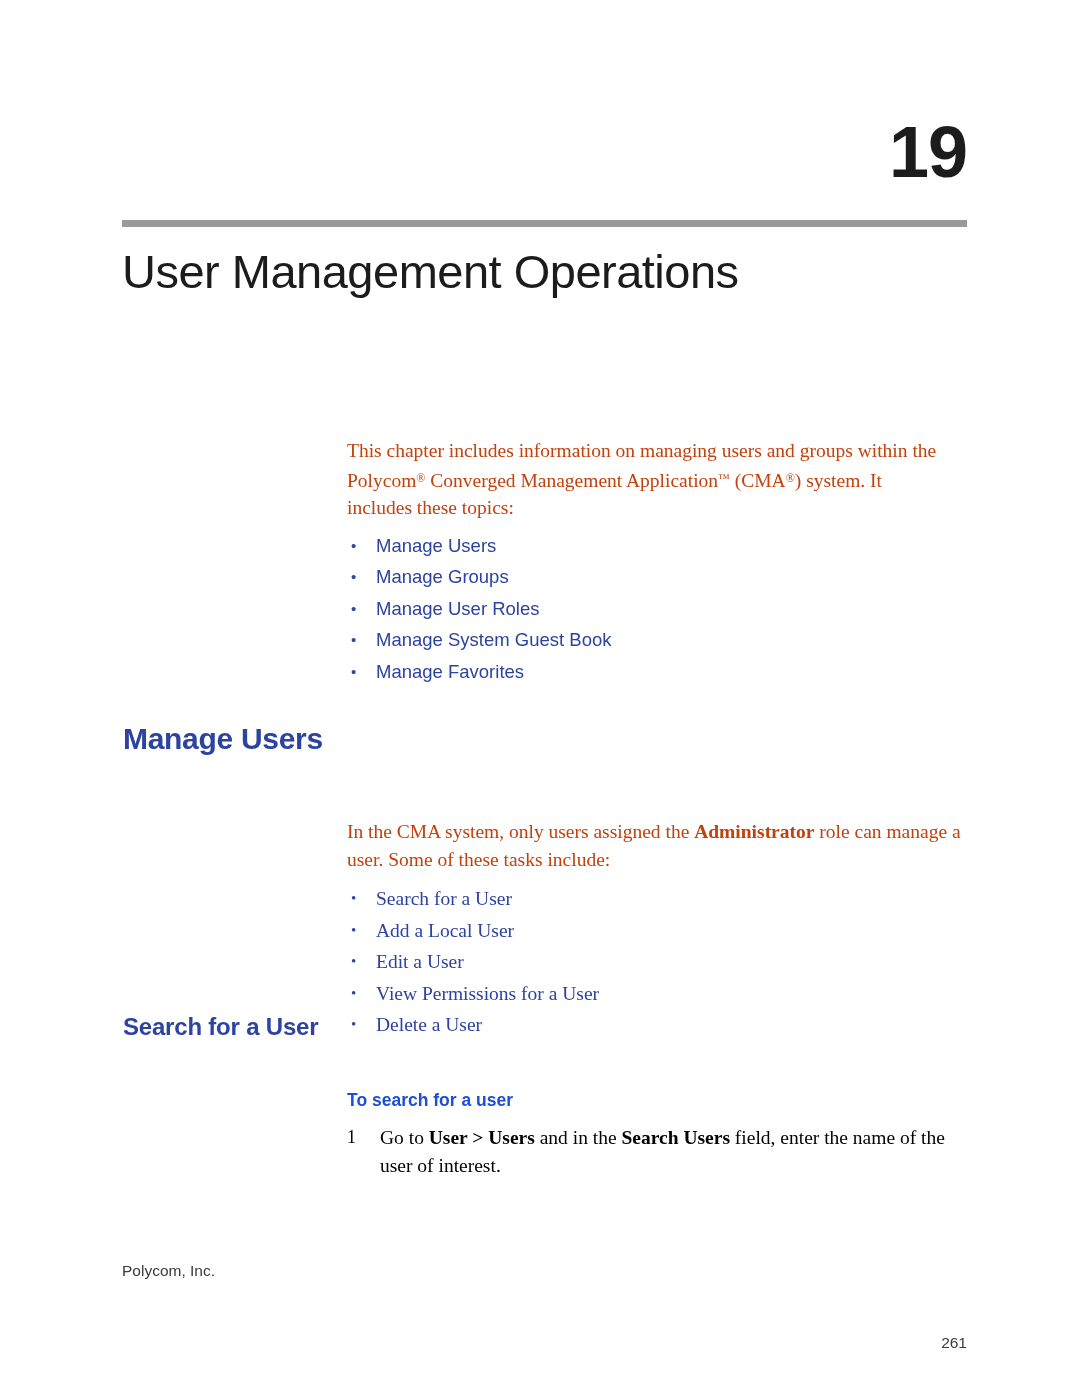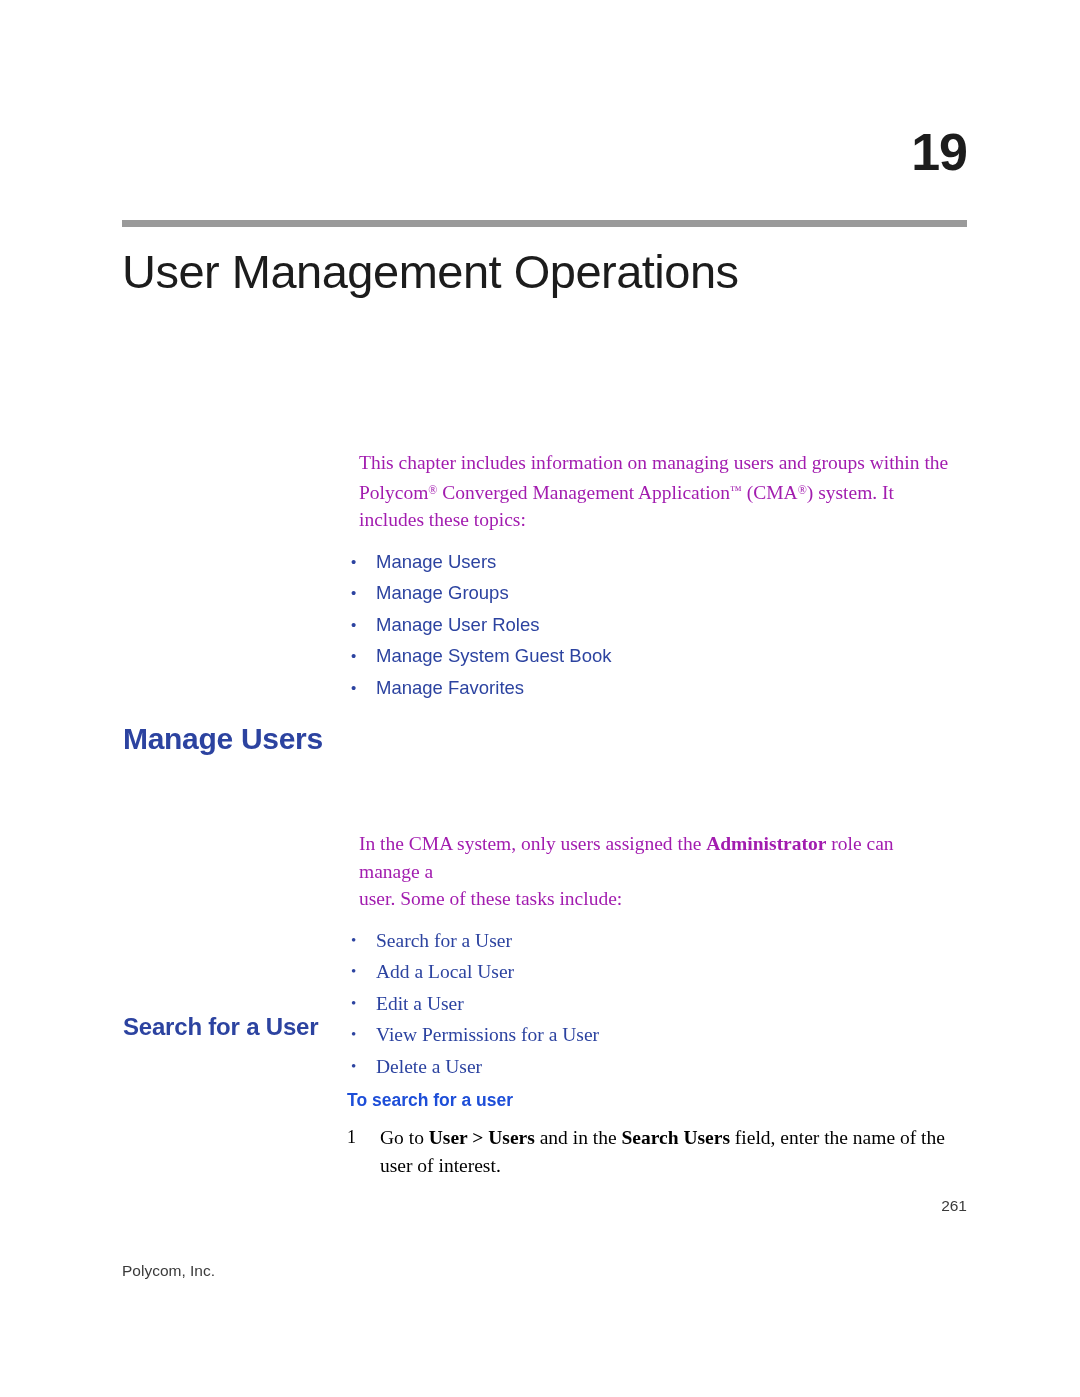--- a/index.html
+++ b/index.html
@@ -22,21 +22,21 @@
     height: 1397px;
   }
 
   
   .chapter-number {
     position: absolute;
     right: 113px;
     top: 114px;
     font-family: "Liberation Sans", sans-serif;
     font-weight: bold;
-    font-size: 52px;
+    font-size: 72px;
     line-height: 76px;
     color: #1c1c1c;
     letter-spacing: -1px;
     text-align: right;
   }
 
   
   .chapter-rule {
     position: absolute;
     left: 122px;
@@ -62,22 +62,22 @@
   .body-col {
     position: absolute;
     left: 347px;
     top: 437px;
     width: 620px;
   }
   .intro-para {
     font-family: "Liberation Serif", serif;
     font-size: 19.5px;
     line-height: 27.5px;
-    color: #a21caf;
-    margin: 12px;
+    color: #c2410c;
+    margin: 0;
   }
   .sup {
     font-size: 12px;
     vertical-align: 5px;
   }
 
   
   ul.link-list {
     list-style: none;
     margin: 8px 0 0 0;
@@ -201,21 +201,21 @@
     left: 122px;
     top: 1262px;
     font-family: "Liberation Sans", sans-serif;
     font-size: 15.5px;
     color: #3a3a3a;
     text-align: center;
   }
   .footer-right {
     position: absolute;
     right: 113px;
-    top: 1197px;
+    top: 1334px;
     font-family: "Liberation Sans", sans-serif;
     font-size: 15.5px;
     color: #3a3a3a;
   }
 </style>
 </head>
 <body>
 
 <div class="page">
 

